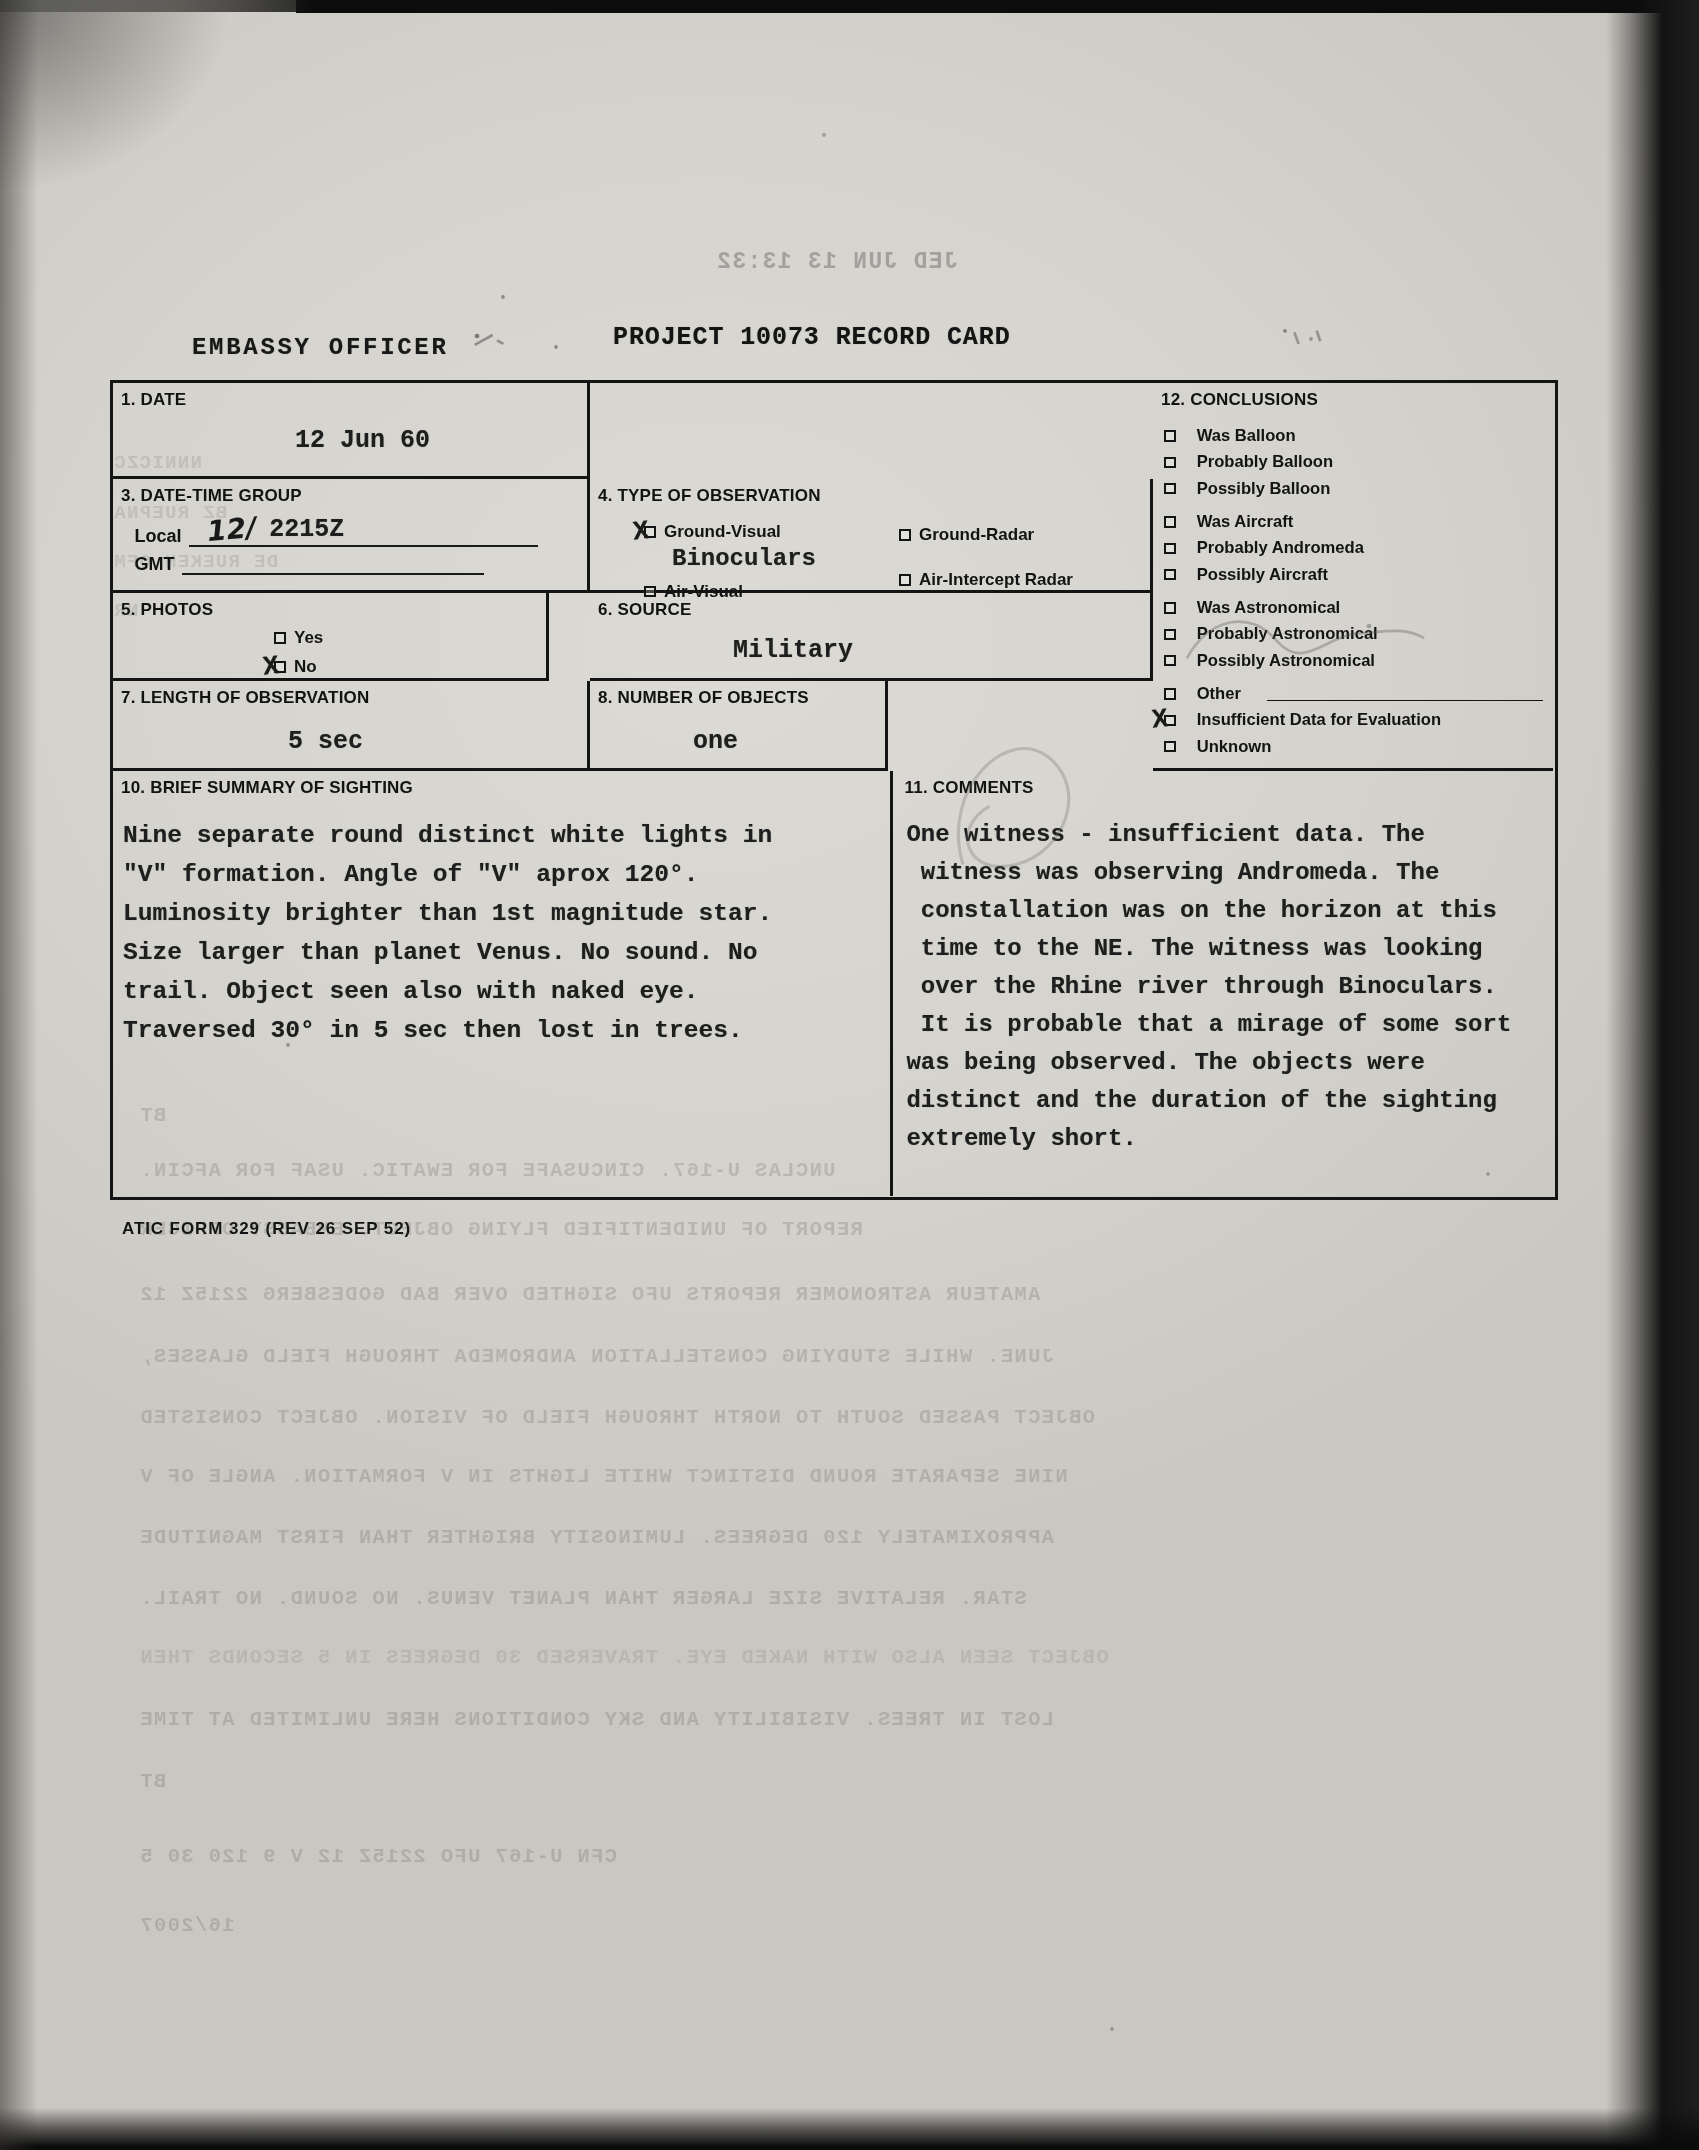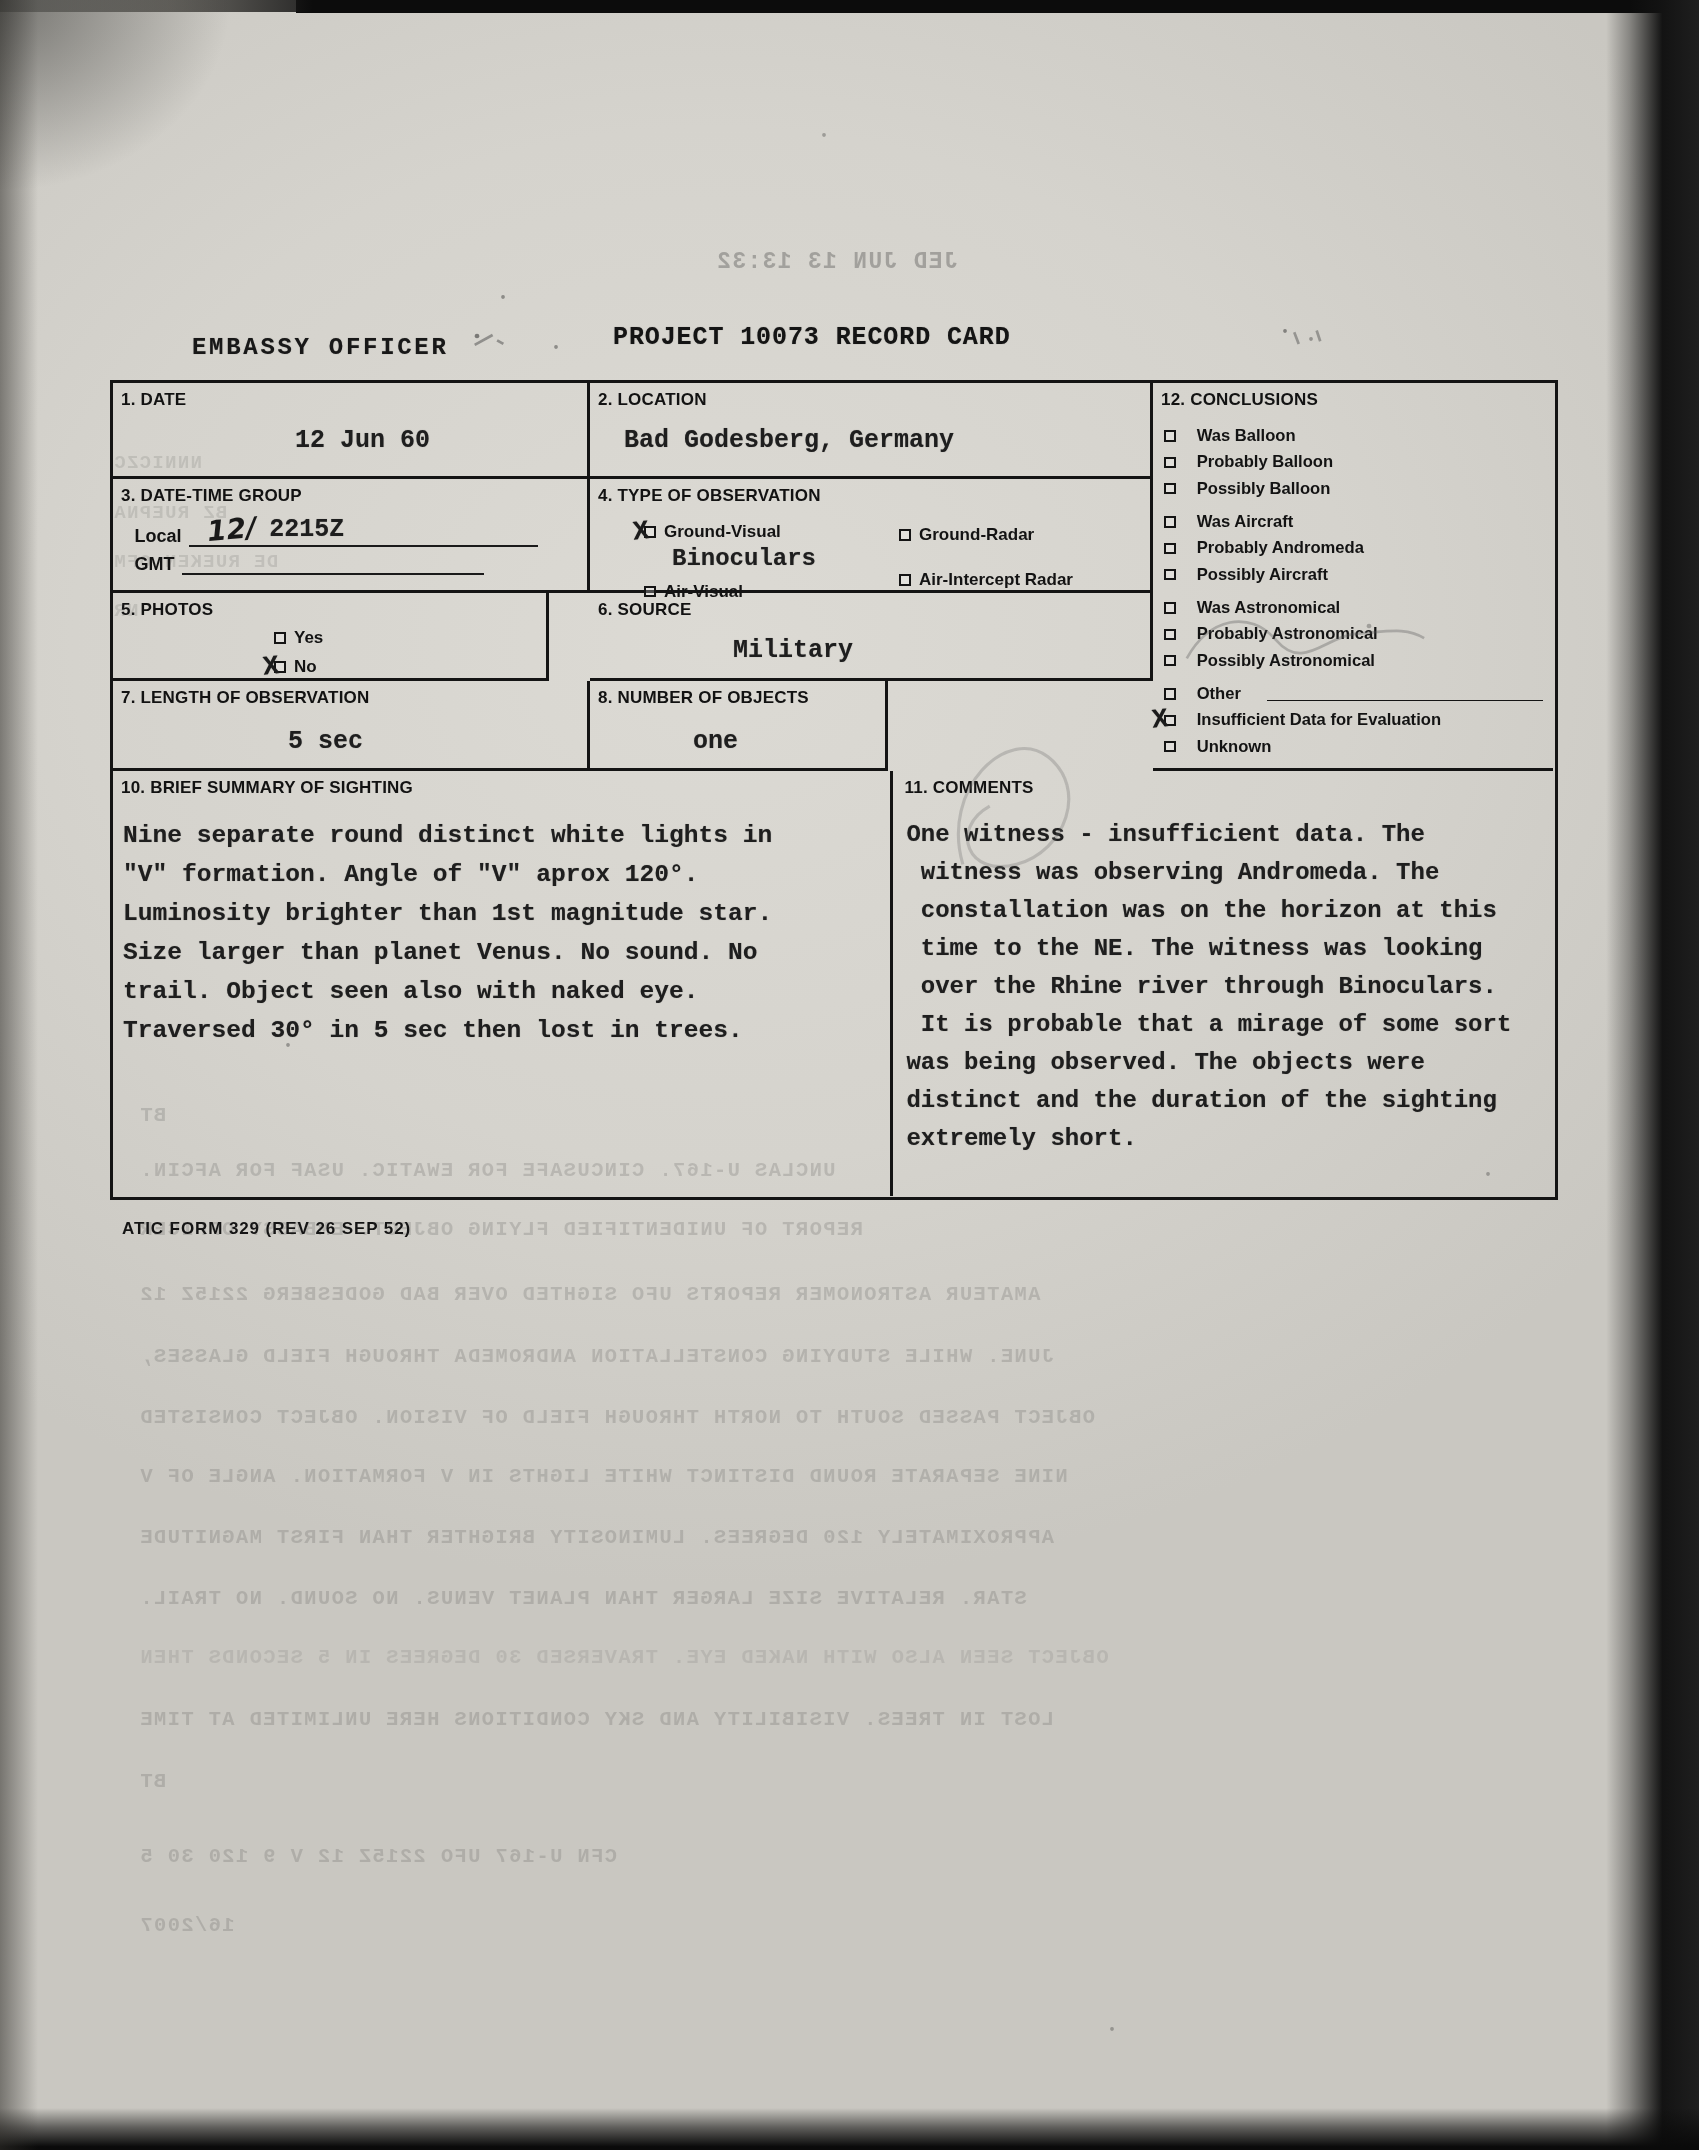--- a/index.html
+++ b/index.html
@@ -103,24 +103,20 @@
   <div class="embassy">EMBASSY OFFICER</div>
   <div class="doc-title">PROJECT 10073 RECORD CARD</div>
 
   <div class="card">
 
     <div class="cell br bb" style="left:0;top:0;width:477px;height:96px">
       <div class="flabel">1. DATE</div>
       <div class="typed val" style="left:182px;top:43px">12 Jun 60</div>
     </div>
 
-    <div class="cell br bb" style="left:477px;top:0;width:563px;height:96px">
-      <div class="flabel">2. LOCATION</div>
-      <div class="typed val" style="left:34px;top:43px">Bad Godesberg, Germany</div>
-    </div>
 
     <div class="cell bb" style="left:1040px;top:0;width:400px;height:388px">
       <div class="flabel">12. CONCLUSIONS</div>
       <div class="concl">
         <div class="opt">
           <span class="box"></span>
           <span class="olabel">Was Balloon</span>
         </div>
         <div class="opt">
           <span class="box"></span>

